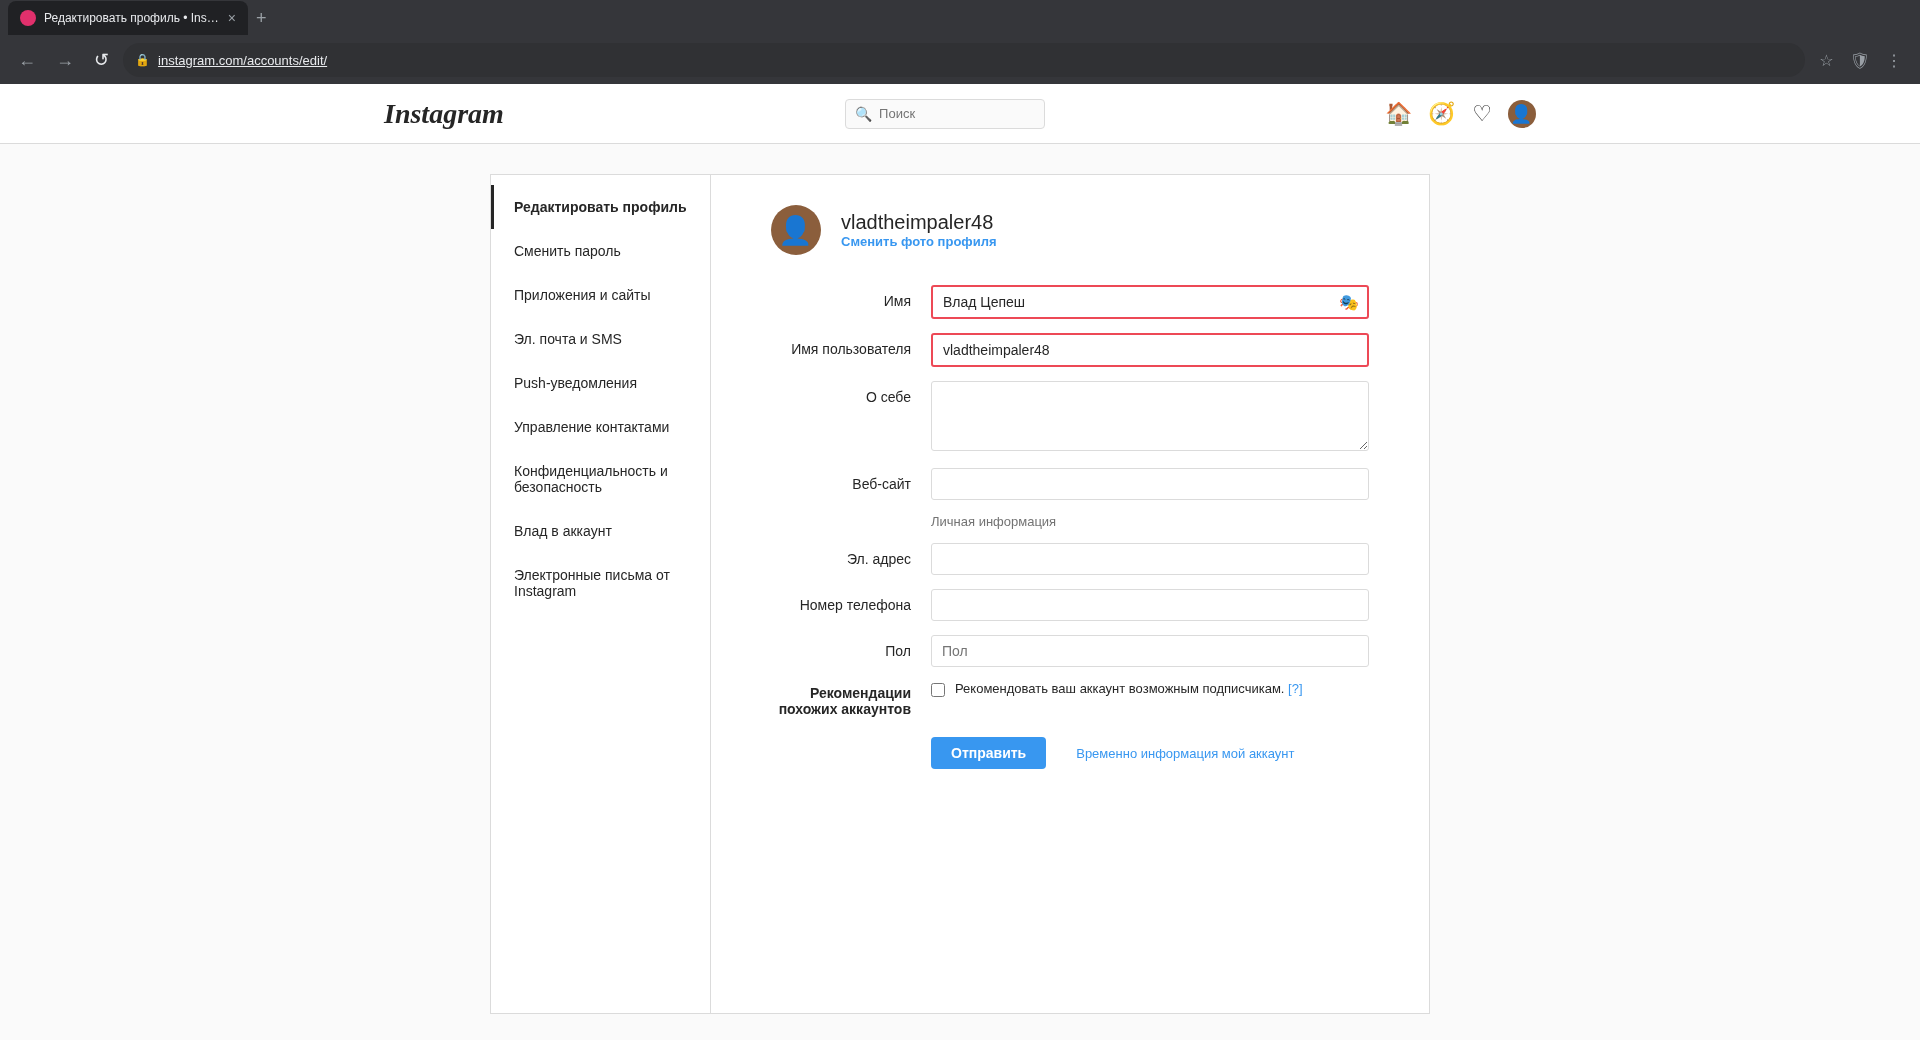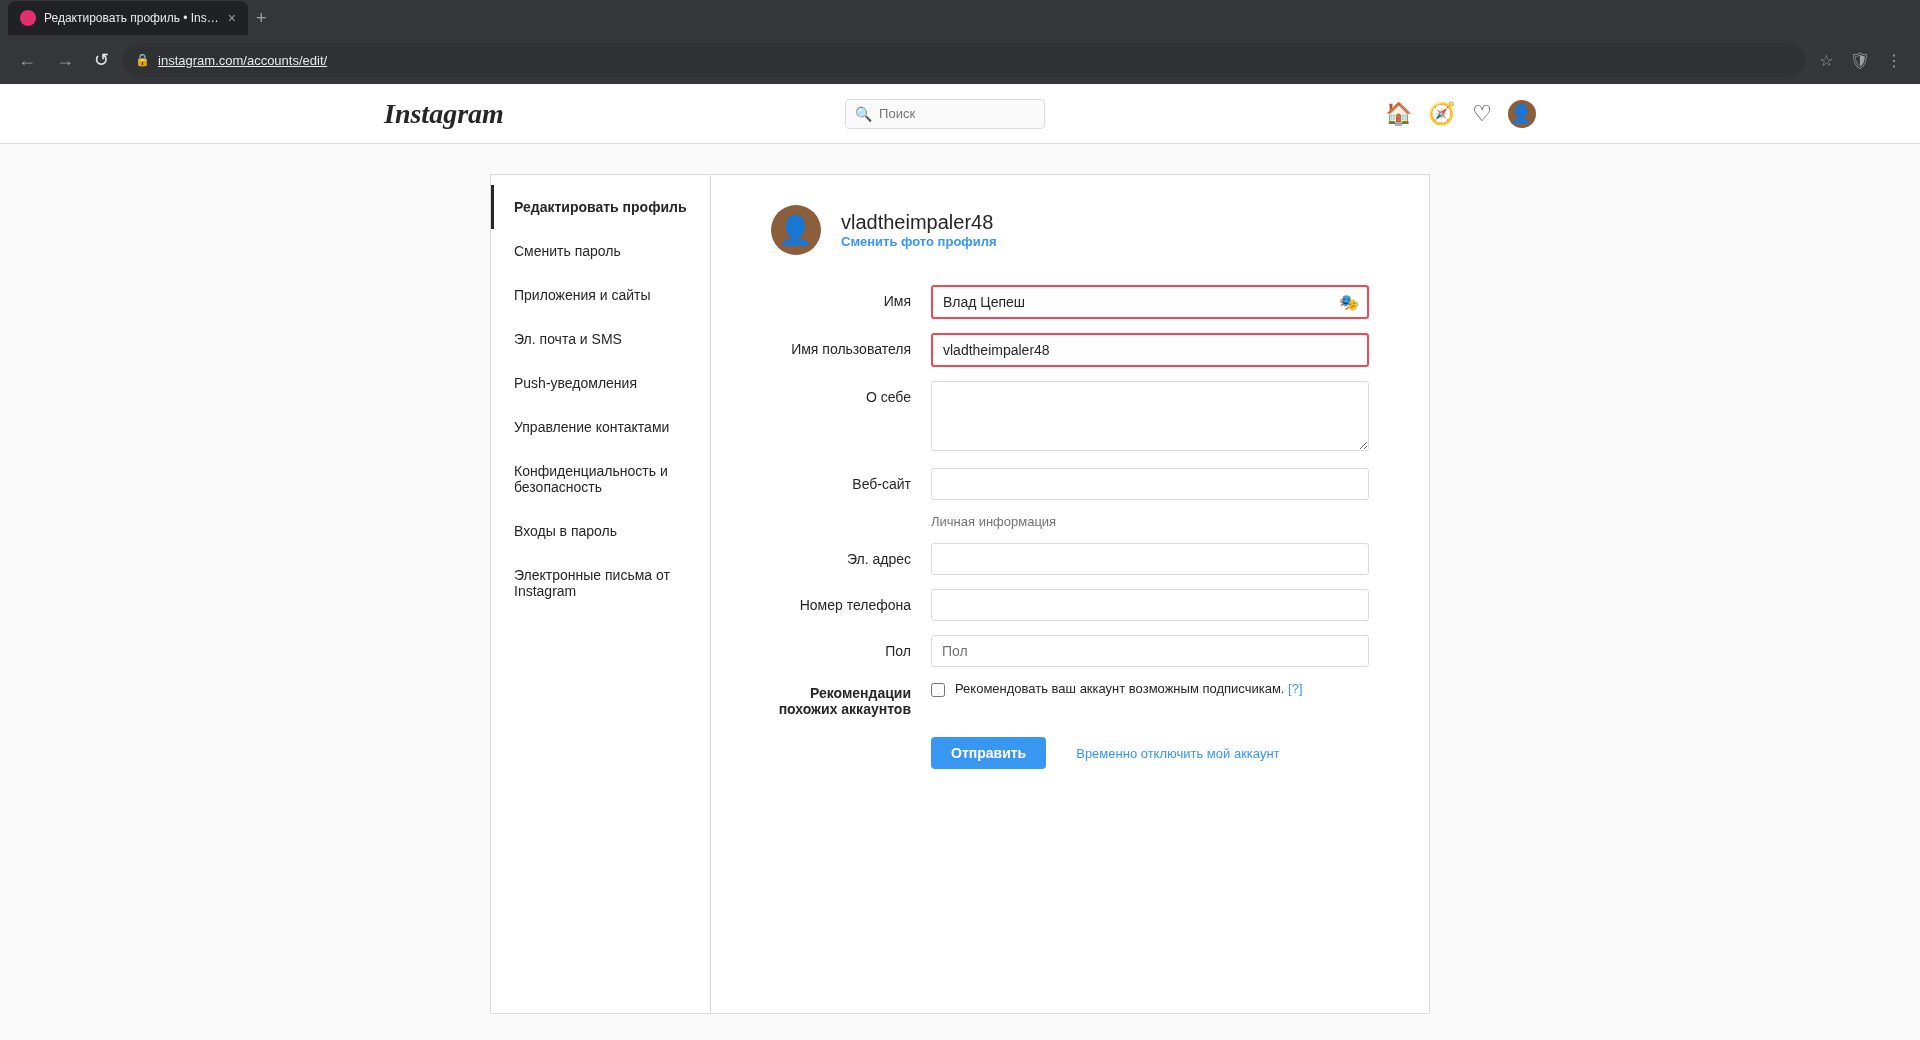--- a/index.html
+++ b/index.html
@@ -120,21 +120,21 @@
   <div class="ig-container">
 
     <div class="ig-sidebar">
       <div class="ig-sidebar-item active">Редактировать профиль</div>
       <div class="ig-sidebar-item">Сменить пароль</div>
       <div class="ig-sidebar-item">Приложения и сайты</div>
       <div class="ig-sidebar-item">Эл. почта и SMS</div>
       <div class="ig-sidebar-item">Push-уведомления</div>
       <div class="ig-sidebar-item">Управление контактами</div>
       <div class="ig-sidebar-item">Конфиденциальность и безопасность</div>
-      <div class="ig-sidebar-item">Входы в пароль</div>
+      <div class="ig-sidebar-item">Влад в аккаунт</div>
       <div class="ig-sidebar-item">Электронные письма от Instagram</div>
     </div>
 
     <div class="ig-content">
 
       <div class="profile-header">
         <div class="profile-avatar">
           <span style="font-size:28px; color:#fff;">👤</span>
         </div>
         <div class="profile-info">
@@ -201,18 +201,18 @@
           <input type="checkbox" class="rec-checkbox" style="">
           <div class="rec-text">
             <span>Рекомендовать ваш аккаунт возможным подписчикам.</span>
             <span class="rec-link">[?]</span>
           </div>
         </div>
       </div>
 
       <div class="submit-row">
         <button class="btn-submit">Отправить</button>
-        <span class="btn-disable">Временно отключить мой аккаунт</span>
+        <span class="btn-disable">Временно информация мой аккаунт</span>
       </div>
 
     </div>
   </div>
 </div>
 
 </body></html>

